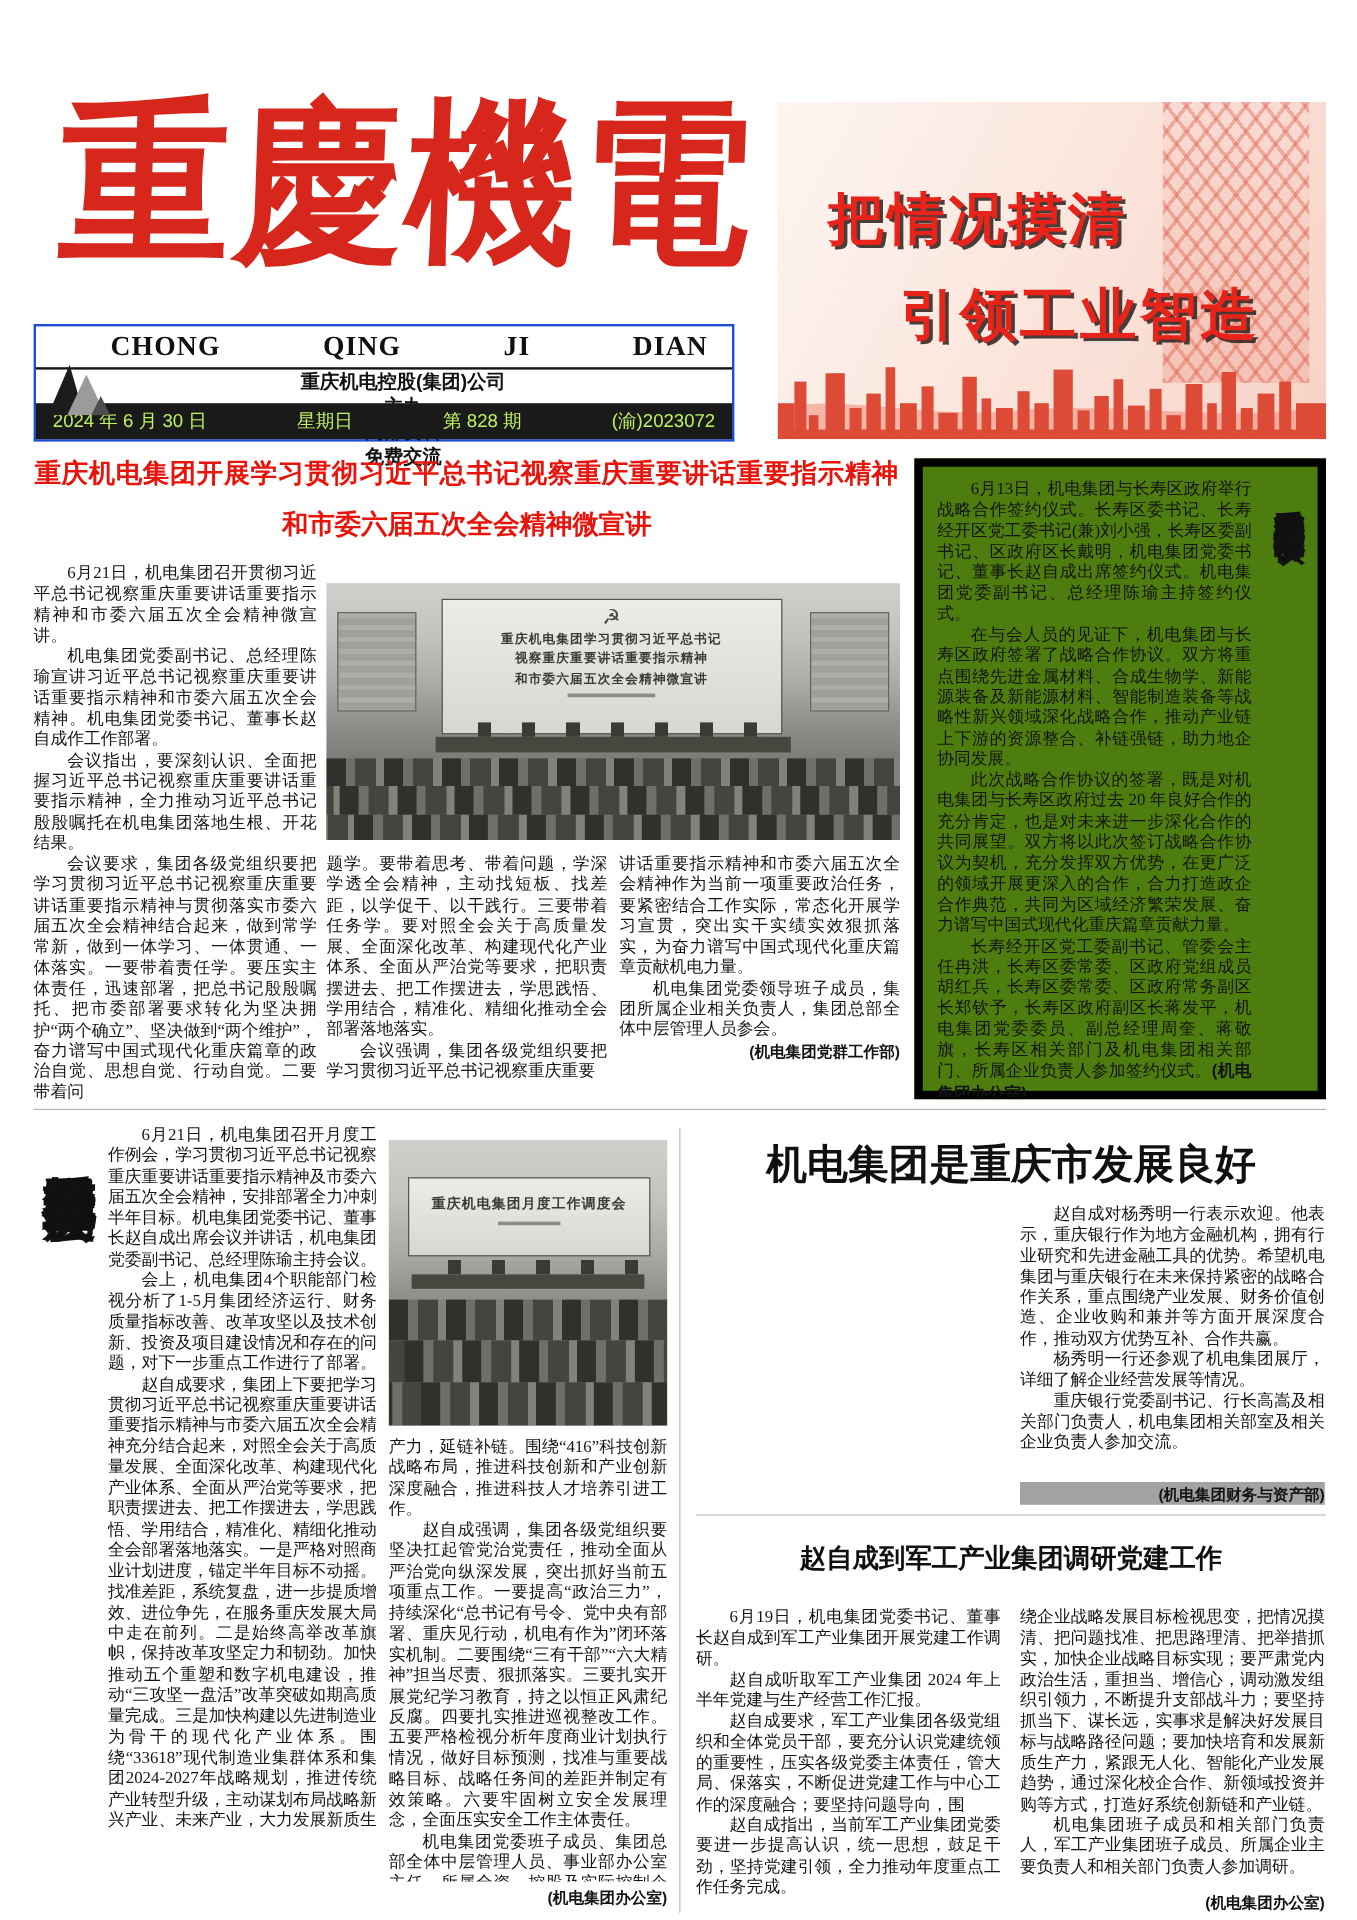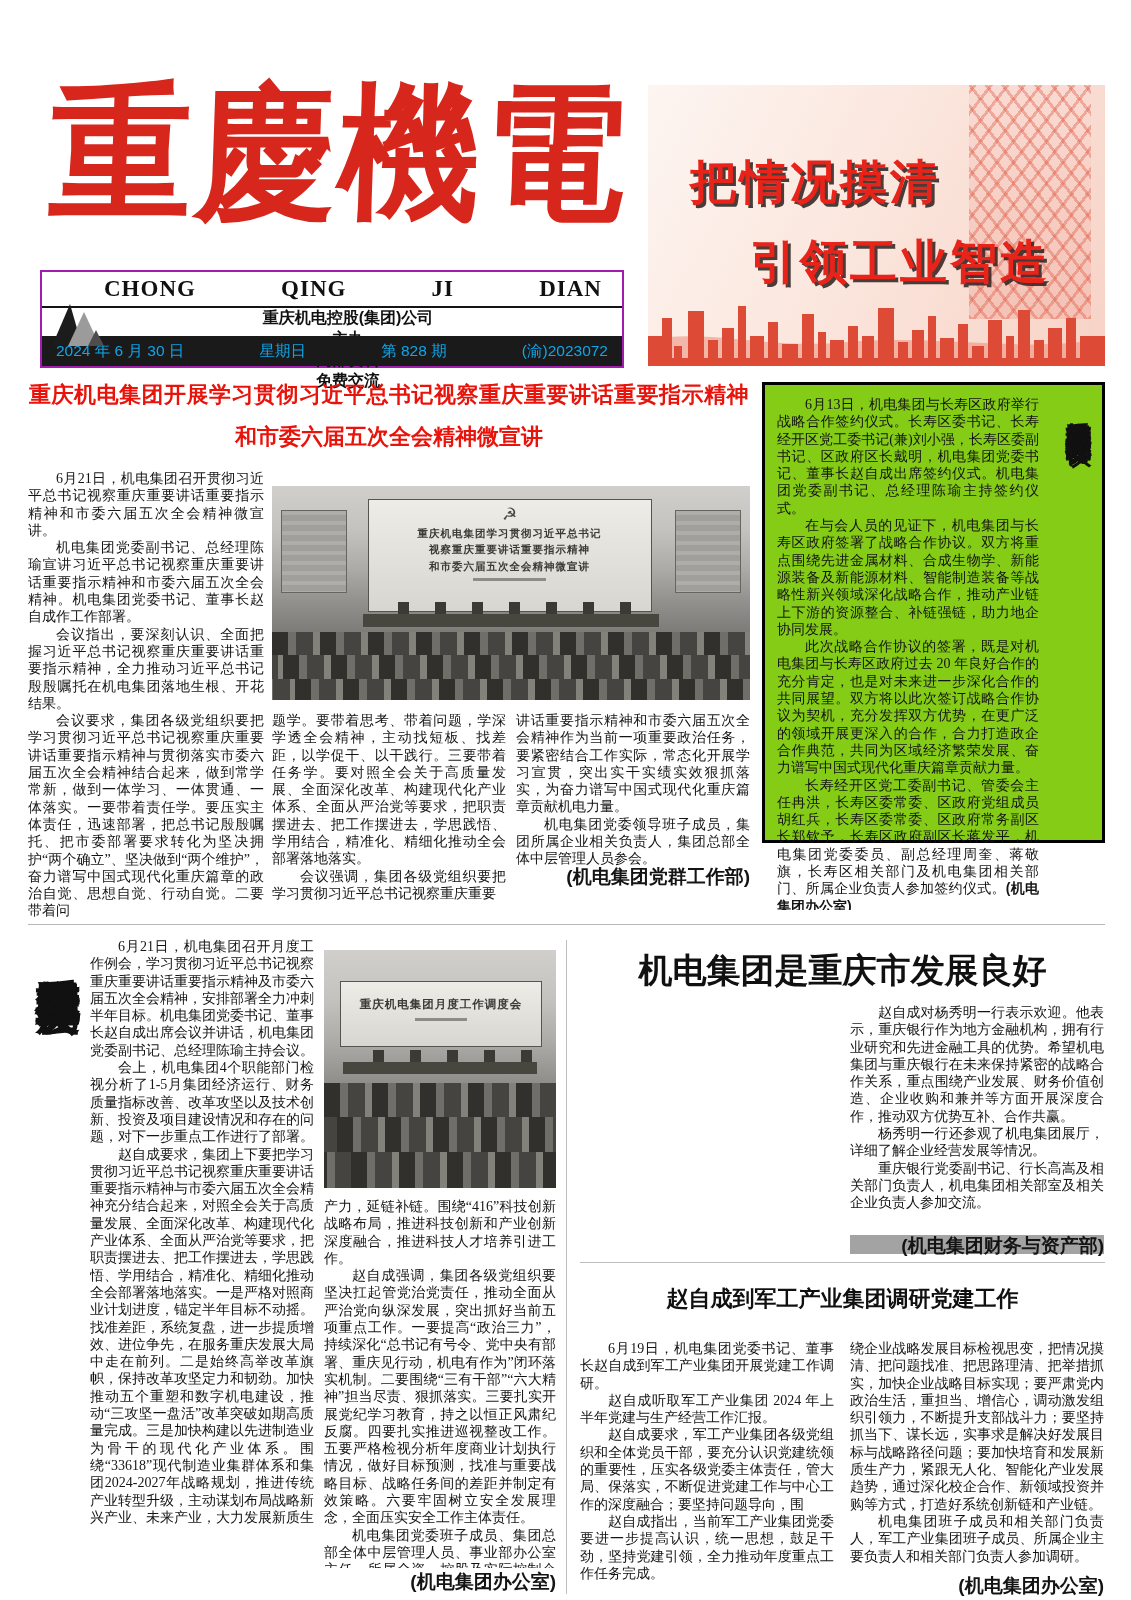--- a/index.html
+++ b/index.html
@@ -6,28 +6,28 @@
   #page{position:relative;width:1131px;height:1600px;background:#ffffff;overflow:hidden;
         font-family:"Liberation Serif",serif;color:#161616;}
   .abs{position:absolute;}
 
   
   .masthead-title{left:50px;top:64px;width:576px;height:176px;display:flex;
     justify-content:space-between;align-items:center;color:#d7261c;
     font-family:"DejaVu Serif",serif;font-weight:bold;font-size:142px;line-height:1;}
   .masthead-title span{display:block;transform:skewX(-2deg) scaleY(1.04);}
 
-  .info-box{left:28px;top:270px;width:584px;height:98px;border:2px solid #a21caf;box-sizing:border-box;background:#fff;margin-left:12px;}
+  .info-box{left:28px;top:270px;width:584px;height:98px;border:2px solid #1d4ed8;box-sizing:border-box;background:#fff;}
   .pinyin-row{position:absolute;left:0;right:0;top:0;height:34px;border-bottom:2px solid #141414;
     display:flex;justify-content:space-between;align-items:center;padding:0 20px 0 62px;
     font-family:"Liberation Serif",serif;font-weight:bold;font-size:23px;letter-spacing:1px;color:#111;}
   .pub-row{position:absolute;left:0;right:0;top:36px;height:28px;display:flex;align-items:center;
     justify-content:space-between;padding:0 46px 0 78px;font-family:"Liberation Sans",sans-serif;
     font-weight:bold;font-size:16px;color:#111;flex-direction:column;}
-  .date-bar{position:absolute;left:0;right:0;bottom:0;height:30px;background:#1a1a1a;color:#0ea5e9;
+  .date-bar{position:absolute;left:0;right:0;bottom:0;height:30px;background:#1a1a1a;color:#bef264;
     display:flex;justify-content:space-between;align-items:center;padding:0 14px;
     font-family:"Liberation Sans",sans-serif;font-size:15.5px;}
   .logo{position:absolute;left:8px;top:28px;width:64px;height:46px;z-index:3;}
 
   
   .banner{left:648px;top:85px;width:457px;height:281px;overflow:hidden;
     background:linear-gradient(118deg,#fdf5f1 0%,#fbe7de 45%,#f7d2c6 100%);}
   .tower{position:absolute;right:14px;top:0;width:122px;height:234px;
     background:
       repeating-linear-gradient(52deg,rgba(224,88,66,.38) 0 3px,transparent 3px 13px),
@@ -37,21 +37,21 @@
     font-size:47px;color:#e8231a;letter-spacing:3px;white-space:nowrap;
     text-shadow:3px 3px 0 rgba(48,36,34,.88);}
   .s1{left:42px;top:66px;}
   .s2{left:102px;top:146px;}
   .skyline{position:absolute;left:0;bottom:0;width:457px;height:96px;}
 
   
   .news-text{font-size:14px;line-height:17.3px;text-align:justify;color:#141414;}
   .news-text p{margin:0;text-indent:2em;}
   .news-text p.noind{text-indent:0;}
-  .byline{font-weight:bold;text-align:right;text-indent:0;font-family:"Liberation Sans",sans-serif;font-size:19px;}
+  .byline{font-weight:bold;text-align:right;text-indent:0;font-family:"Liberation Sans",sans-serif;font-size:13px;}
   .inline-byline{font-weight:bold;font-family:"Liberation Sans",sans-serif;}
 
   
   .lead{left:28px;top:380px;width:722px;height:540px;}
   .lead-h{position:absolute;left:0;top:0;width:100%;text-align:center;color:#e8140c;
     font-family:"Liberation Sans",sans-serif;font-weight:900;}
   .lead-h .l1{font-size:22px;letter-spacing:.5px;white-space:nowrap;}
   .lead-h .l2{font-size:22px;margin-top:12px;}
   .lead-c1{position:absolute;left:0;top:90px;width:236px;height:448px;overflow:hidden;}
   .lead-photo{position:absolute;left:244px;top:106px;width:478px;height:214px;}
@@ -67,21 +67,21 @@
     repeating-linear-gradient(180deg,rgba(255,255,255,.14) 0 4px,transparent 4px 10px),#a19f9c;
     border:1px solid #66655f;}
   .ph-table{position:absolute;background:#48473f;}
   .ph-speakers{position:absolute;background:repeating-linear-gradient(90deg,transparent 0 26px,#3b3a34 26px 37px);}
   .ph-crowd{position:absolute;background:repeating-linear-gradient(90deg,#31302c 0 16px,#6f6e68 16px 24px,#454440 24px 41px,#82817a 41px 48px);}
   .emblem{font-size:17px;line-height:1.2;margin-top:5px;color:#4a4a44;}
   .scr-lines{font-size:10.5px;font-weight:bold;letter-spacing:1px;line-height:1.55;}
   .scr-sub{width:26%;height:3px;background:#8d8c86;margin:4px auto 0;}
 
   
-  .cs-box{left:762px;top:382px;width:343px;height:461px;border:3px solid #000000;box-sizing:border-box;background:#84cc16;}
+  .cs-box{left:762px;top:382px;width:343px;height:534px;border:7px solid #000000;box-sizing:border-box;background:#4d7c0f;}
   .cs-text{position:absolute;left:12px;top:11px;width:262px;height:514px;overflow:hidden;}
   .cs-vh{position:absolute;right:5px;top:15px;height:508px;writing-mode:vertical-rl;
     font-family:"Liberation Sans",sans-serif;font-weight:900;font-size:26px;letter-spacing:1px;color:#111;}
 
   
   .hr1{left:28px;top:924px;width:1077px;height:1px;background:#b6b6b6;}
   .vline{left:566px;top:940px;width:1px;height:654px;background:#bdbdbd;}
   .hr2{left:580px;top:1262px;width:525px;height:1px;background:#bdbdbd;}
 
   

